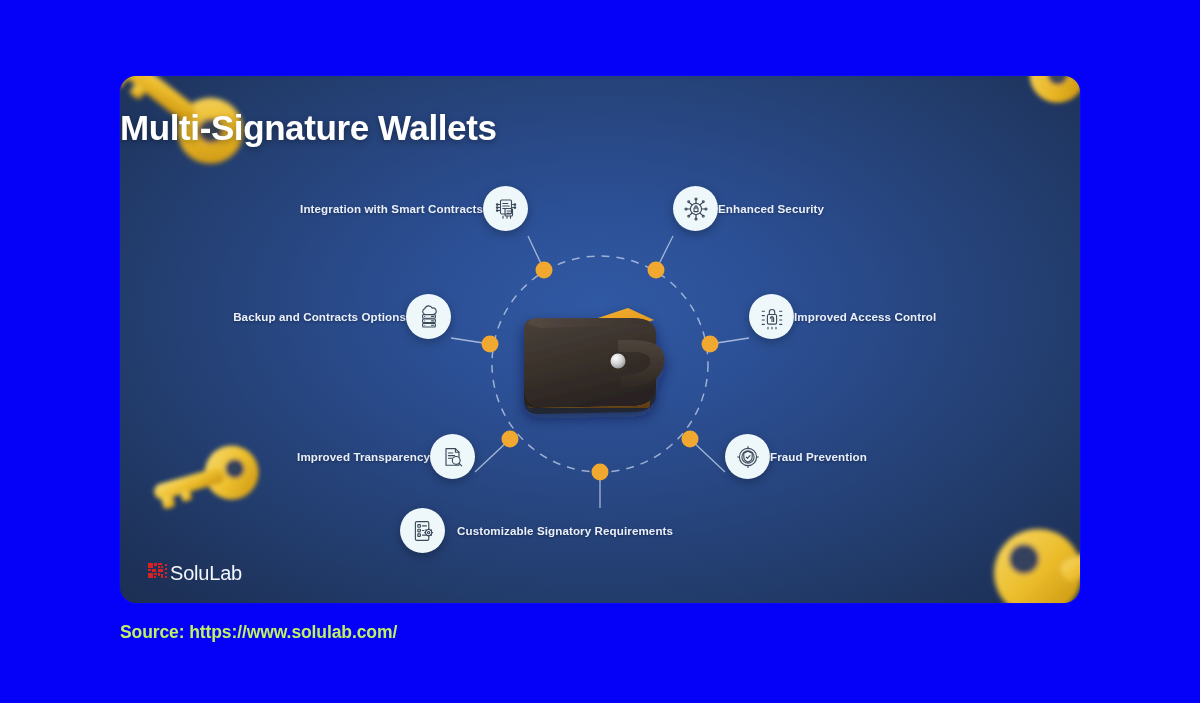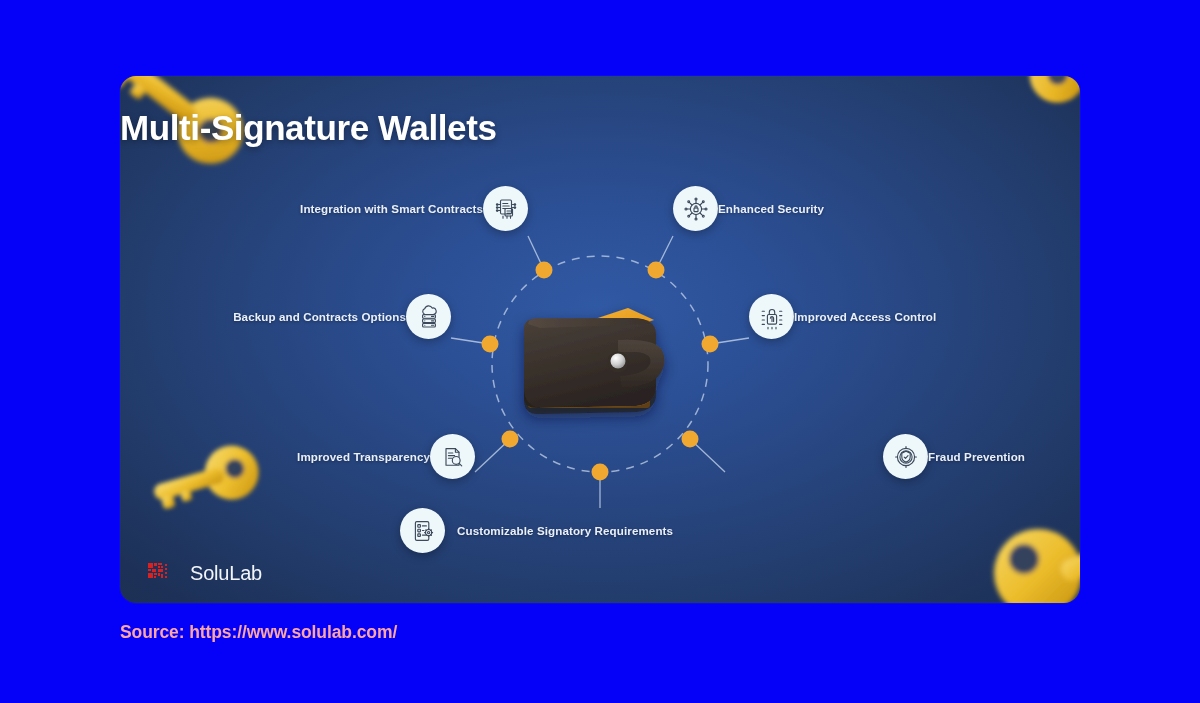--- a/index.html
+++ b/index.html
@@ -128,39 +128,39 @@
   }
   .icon-bubble svg { display: block; }
 
   
   #brand {
     position: absolute;
     left: 28px;
     bottom: 18px;
     display: flex;
     align-items: center;
-    gap: 20px;
+    gap: 0;
   }
   #brand-mark {
     width: 22px; height: 21px;
     flex: 0 0 auto;
   }
   #brand-name {
     color: #f2f5fb;
     font-size: 20px;
     font-weight: normal;
     letter-spacing: -0.2px;
   }
 
   
   #source {
     position: absolute;
     left: 120px;
     top: 622px;
-    color: #fca5a5;
+    color: #bef264;
     font-size: 17.5px;
     font-weight: bold;
     letter-spacing: -0.1px;
   }
 </style>
 </head>
 <body>
 
 <div id="page">
 
@@ -409,21 +409,21 @@
           <svg viewBox="0 0 26 26" width="26" height="26" fill="none" stroke="#3d4a5c" stroke-width="1.15" stroke-linecap="round" stroke-linejoin="round">
             <path d="M6 4.6h9.4l3.6 3.6v13H6z"></path>
             <path d="M15.4 4.6v3.6H19"></path>
             <path d="M8.4 9h4.4M8.4 11.6h6.2M8.4 14.2h4"></path>
             <circle cx="16.2" cy="16.4" r="3.9" fill="#eef8fa"></circle>
             <path d="M19.1 19.3l2.6 2.6"></path>
           </svg>
         </span>
       </div>
 
-      <div class="feature right" style="left: 605px; top: 358px; width: 300px; justify-content: flex-end;">
+      <div class="feature right" style="left: 605px; top: 358px; width: 300px;">
         <span class="icon-bubble">
           <svg viewBox="0 0 26 26" width="26" height="26" fill="none" stroke="#3d4a5c" stroke-width="1.15" stroke-linecap="round" stroke-linejoin="round">
             <circle cx="13" cy="13" r="8.6"></circle>
             <circle cx="13" cy="13" r="6.1"></circle>
             <path d="M13 7.3l4.2 1.8v3.6c0 2.6-1.8 4.6-4.2 5.4-2.4-.8-4.2-2.8-4.2-5.4V9.1z"></path>
             <path d="M11.2 13.1l1.3 1.3 2.5-2.7"></path>
             <path d="M13 2.6v2M13 21.4v2M2.6 13h2M21.4 13h2"></path>
           </svg>
         </span>
         <span class="f-label">Fraud Prevention</span>

